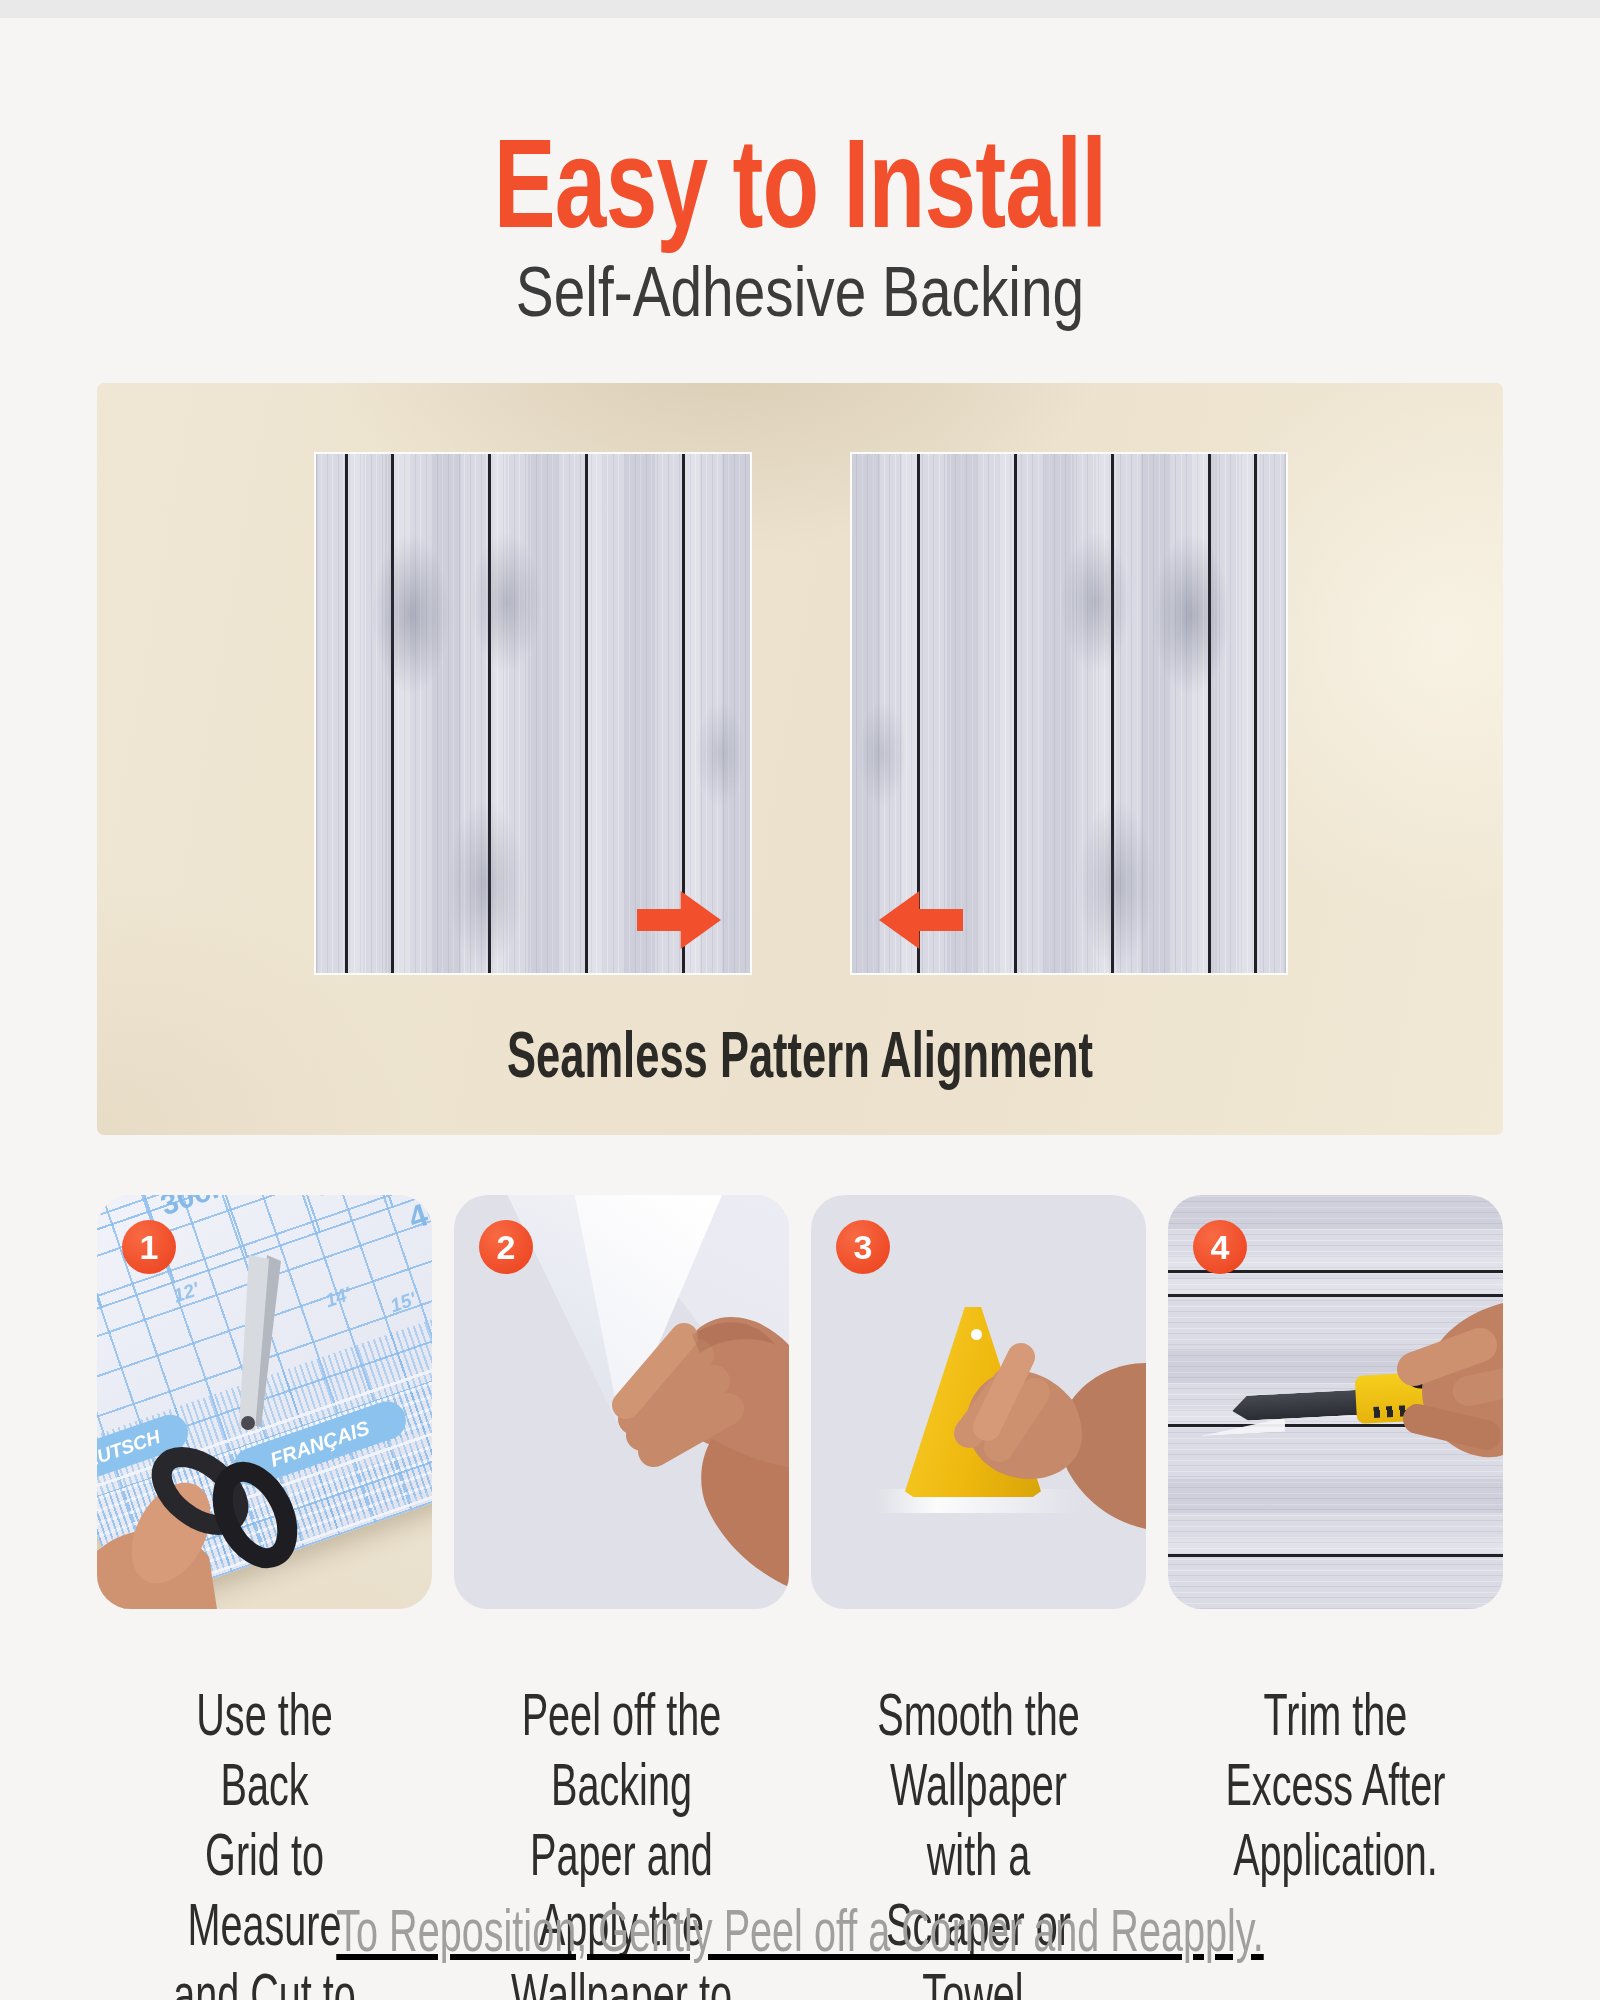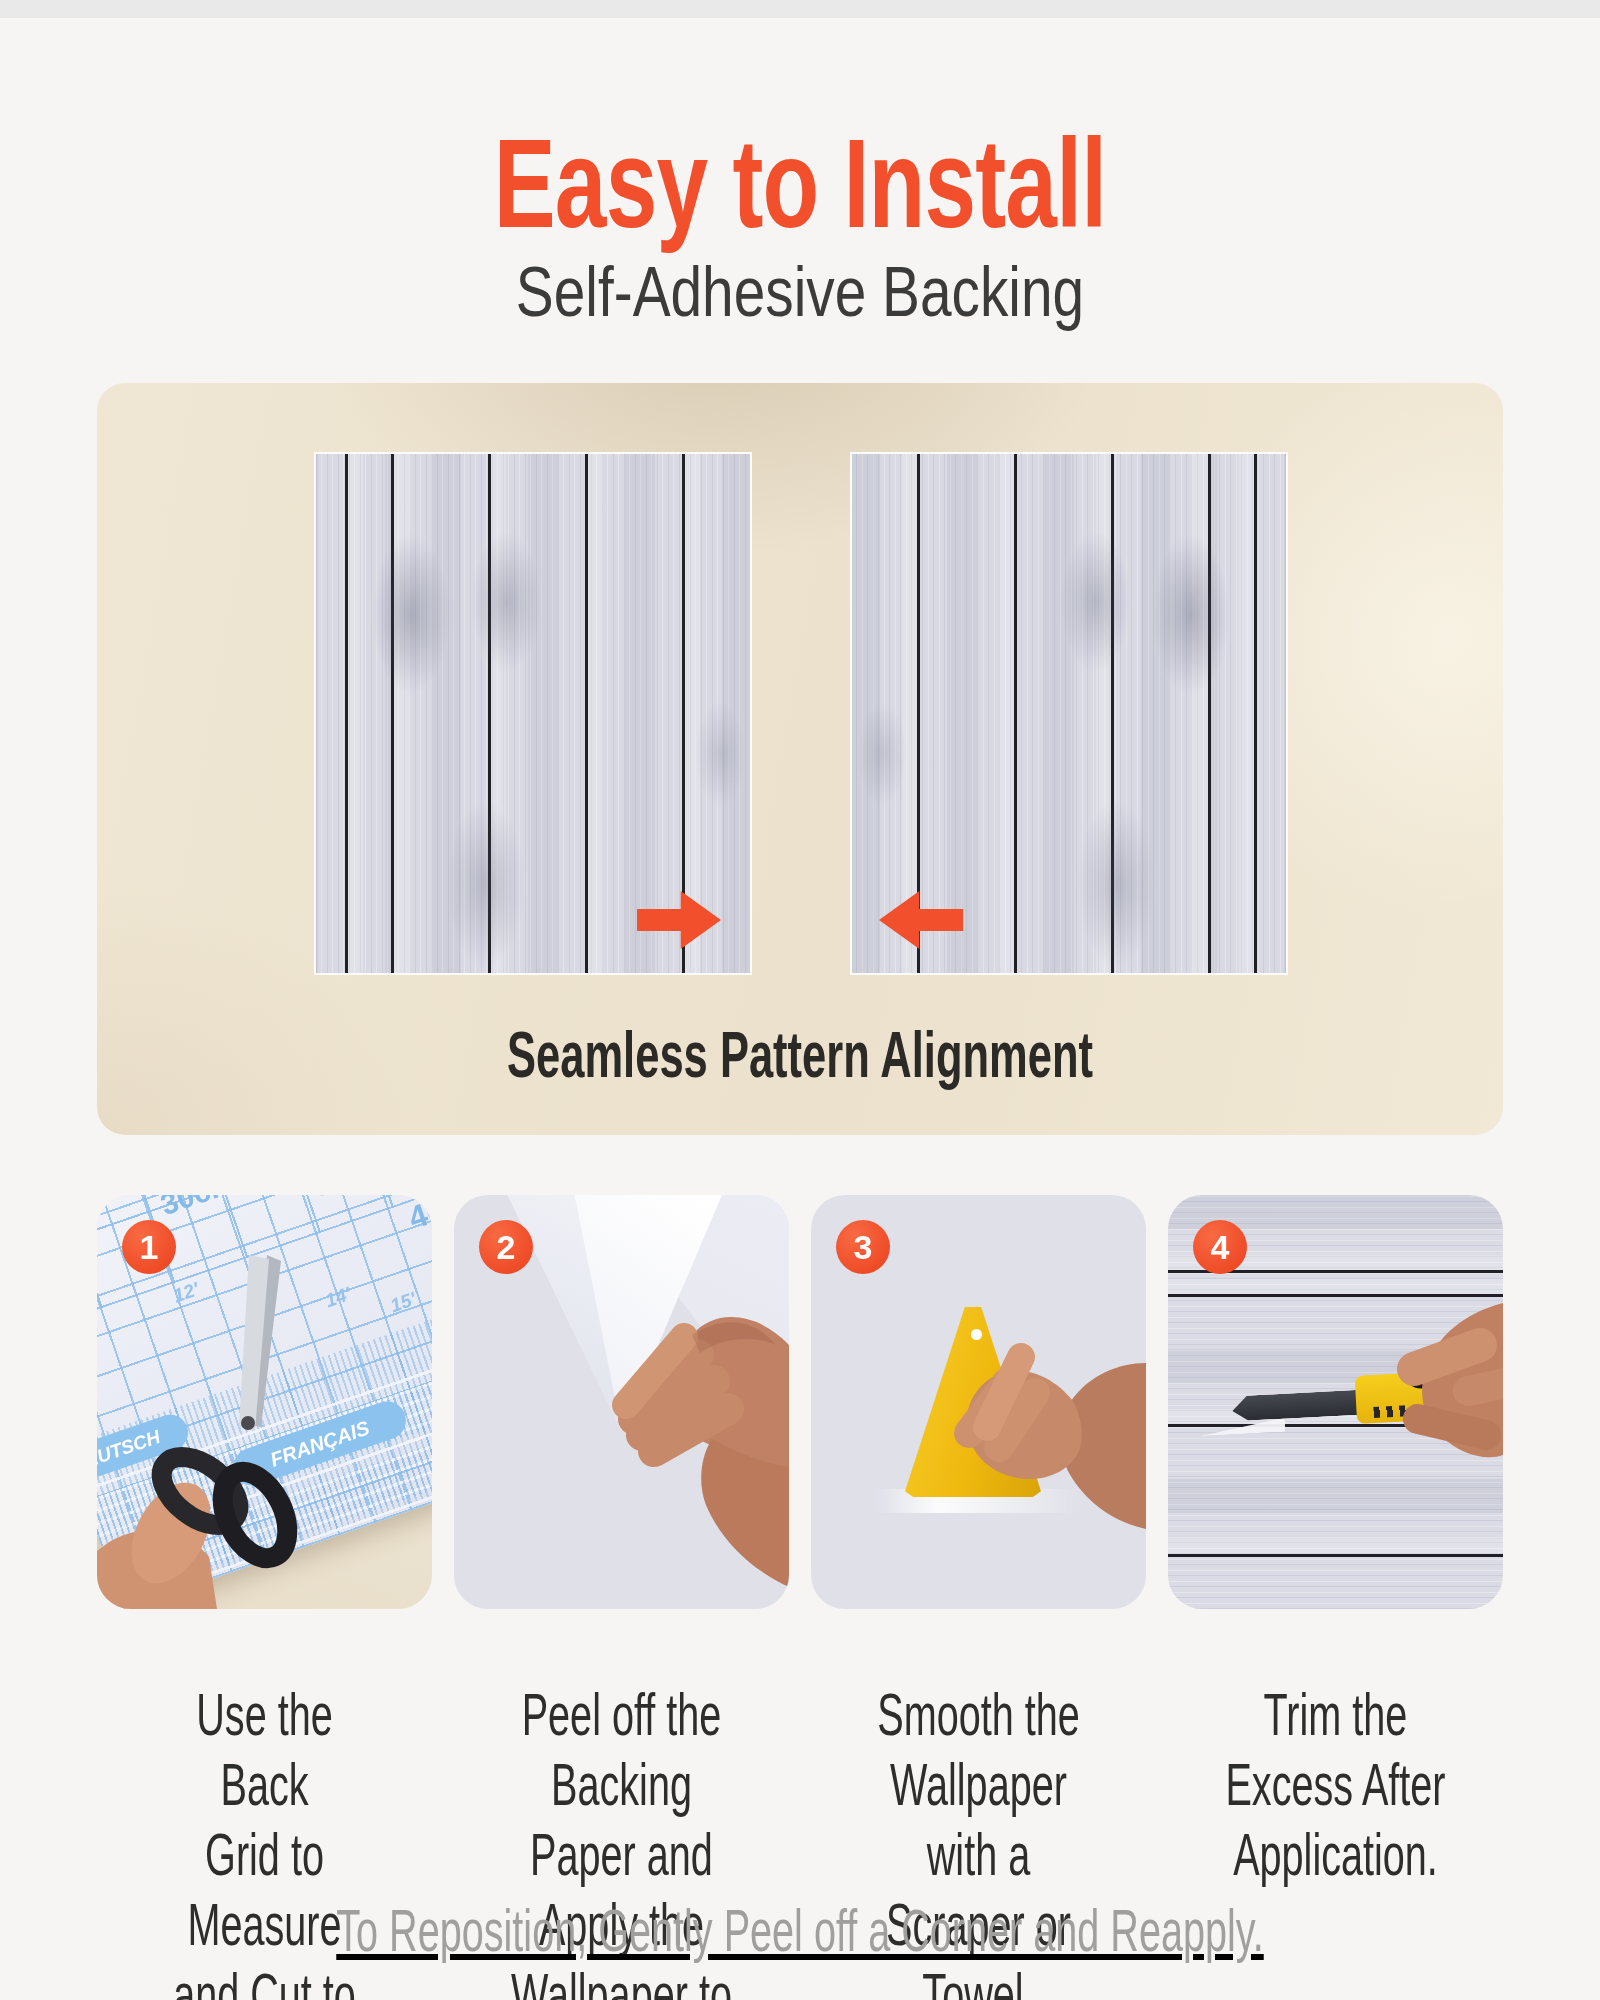--- a/index.html
+++ b/index.html
@@ -7,21 +7,21 @@
     overflow:hidden;font-family:"Liberation Sans",sans-serif;}
 
   
   .title{position:absolute;left:0;right:0;top:102px;text-align:center;line-height:1;
     font-size:127px;font-weight:700;letter-spacing:-1px;color:var(--accent,#F2502C);
     transform:scaleX(.73);}
   .subtitle{position:absolute;left:0;right:0;top:238px;text-align:center;line-height:1;
     font-size:71px;font-weight:300;color:#3b3b3b;transform:scaleX(.80);}
 
   
-  .panel{position:absolute;left:97px;top:365px;width:1406px;height:752px;border-radius:28px;
+  .panel{position:absolute;left:97px;top:365px;width:1406px;height:752px;border-radius:7px;
     background:
       radial-gradient(560px 300px at 44% -40px, rgba(150,125,92,.22), transparent 70%),
       radial-gradient(430px 430px at 96% 34%, rgba(255,252,242,.55), transparent 65%),
       radial-gradient(520px 420px at 0% 100%, rgba(213,195,166,.28), transparent 60%),
       linear-gradient(100deg,#efe6d3,#ebe1cc 55%,#f1e8d5);}
   .swatch{position:absolute;top:71px;width:434px;height:519px;box-shadow:0 0 0 2px #fbfbfa;}
   .swatch.left{left:219px;} .swatch.right{left:755px;transform:scaleX(-1);}
 
   .planks-v{background-color:#d8d9e3;background-image:
       repeating-linear-gradient(90deg,#212027 0 3px, rgba(0,0,0,0) 3px var(--pp,97px)),

